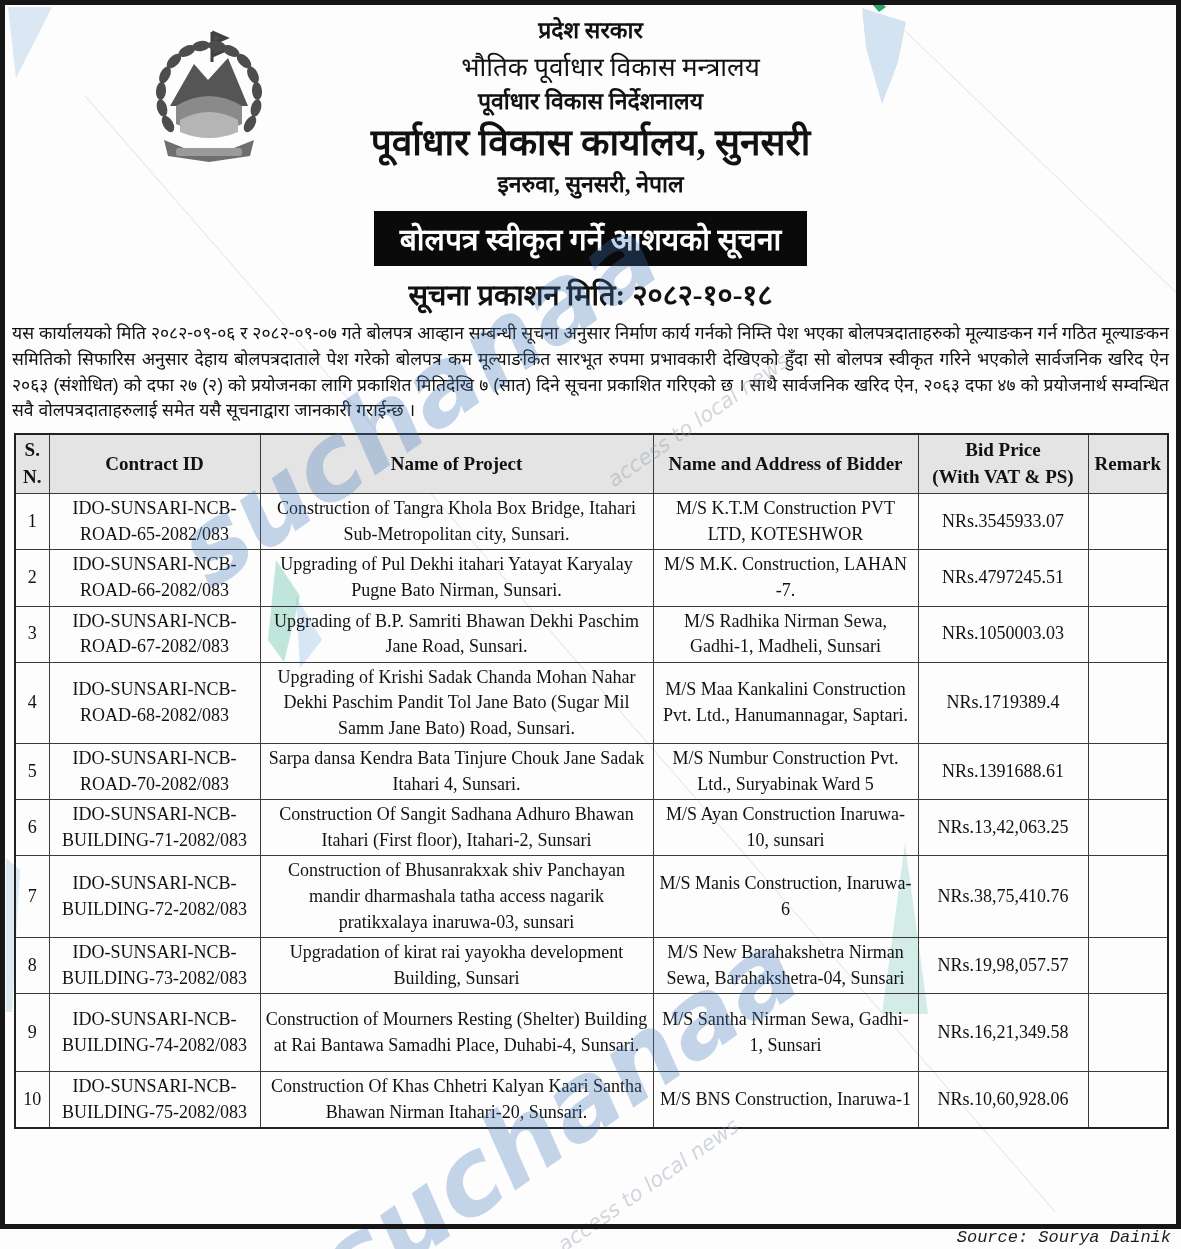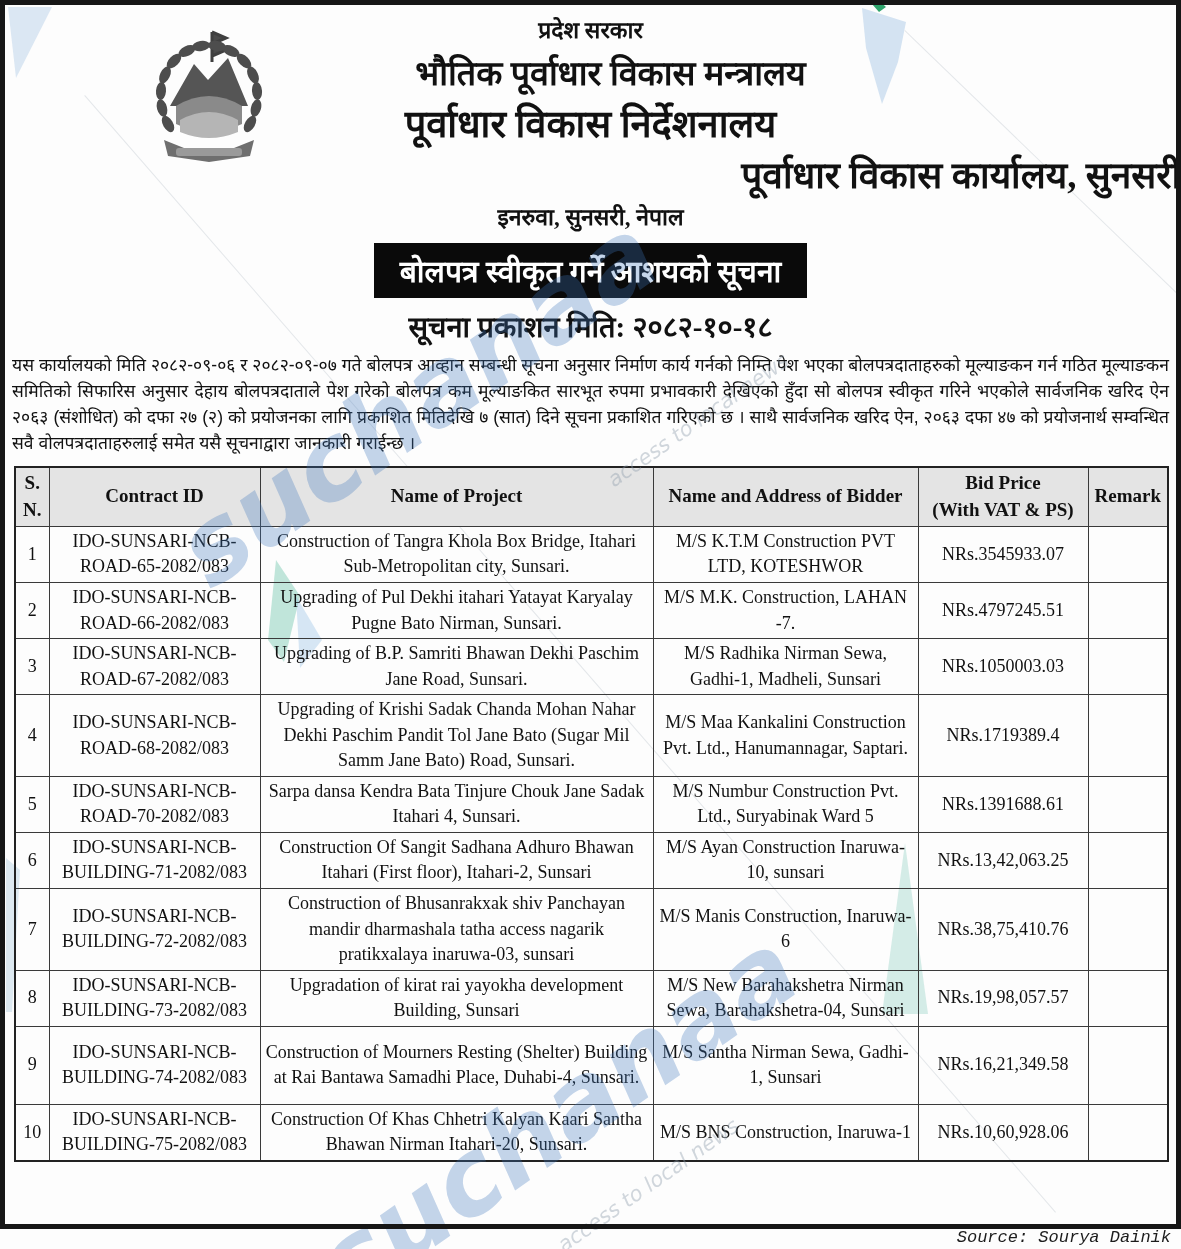--- a/index.html
+++ b/index.html
@@ -12,23 +12,23 @@
   .crease{position:absolute;background:#e4e7ea;z-index:1;pointer-events:none;}
   .wm{position:absolute;z-index:4;pointer-events:none;font-family:"DejaVu Sans",sans-serif;
       font-weight:bold;font-style:italic;color:rgba(62,118,188,0.30);white-space:nowrap;}
   .wm-tag{position:absolute;z-index:4;pointer-events:none;font-family:"DejaVu Sans",sans-serif;
       font-style:italic;color:rgba(140,155,170,0.40);white-space:nowrap;}
   
   .header{position:relative;z-index:2;text-align:center;padding-top:14px;
       font-family:"Liberation Serif","DejaVu Sans",serif;}
   .emblem{position:absolute;left:146px;top:28px;width:126px;height:142px;}
   .h-line1{font-size:23px;font-weight:bold;line-height:1.5;}
-  .h-line2{font-size:34px;font-weight:bold;line-height:1.45;padding-left:40px;}
-  .h-line3{font-size:38px;font-weight:bold;line-height:1.4;}
-  .h-line4{font-size:37px;font-weight:bold;line-height:1.35;text-align:right;}
+  .h-line2{font-size:26px;font-weight:normal;line-height:1.45;padding-left:40px;}
+  .h-line3{font-size:23px;font-weight:bold;line-height:1.4;}
+  .h-line4{font-size:37px;font-weight:bold;line-height:1.35;}
   .h-line5{font-size:23px;font-weight:bold;line-height:1.5;}
   .banner{display:inline-block;background:#0a0a0a;color:#fff;font-size:30px;font-weight:bold;
       padding:7px 26px;margin-top:8px;}
   .pub-date{font-size:29px;font-weight:bold;margin-top:8px;}
   
   .body-par{position:relative;z-index:2;margin:8px 12px 0 12px;font-size:17.5px;line-height:1.48;
       text-align:justify;font-family:Liberation Sans, sans-serif;}
   
   table.notice{position:relative;z-index:2;border-collapse:collapse;margin:9px 14px 0 14px;
       width:1153px;table-layout:fixed;background:transparent;}

